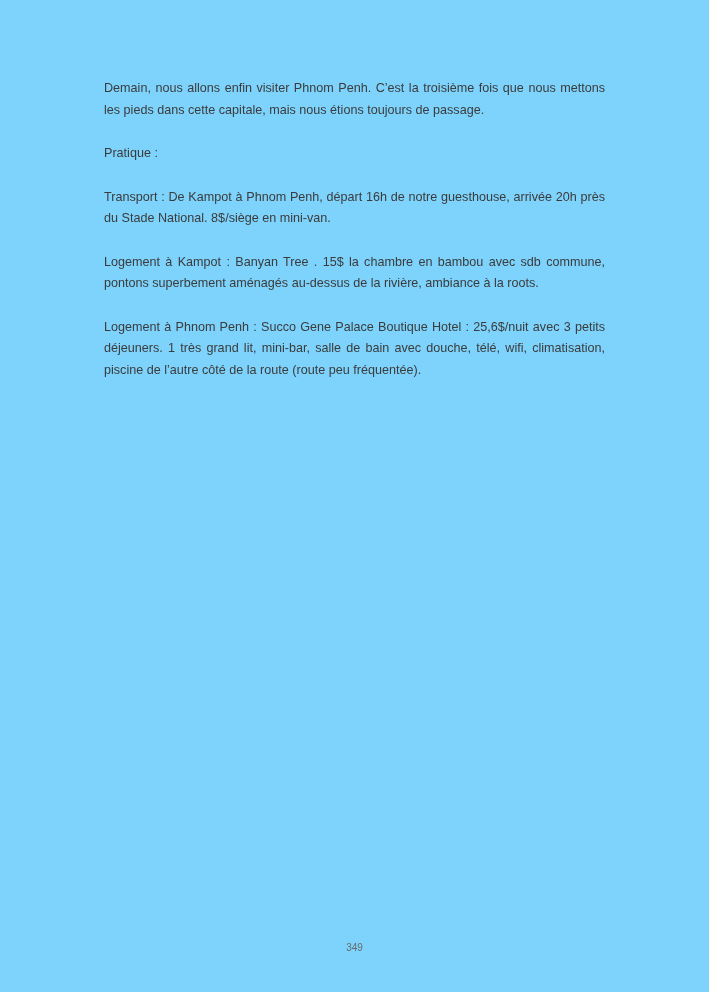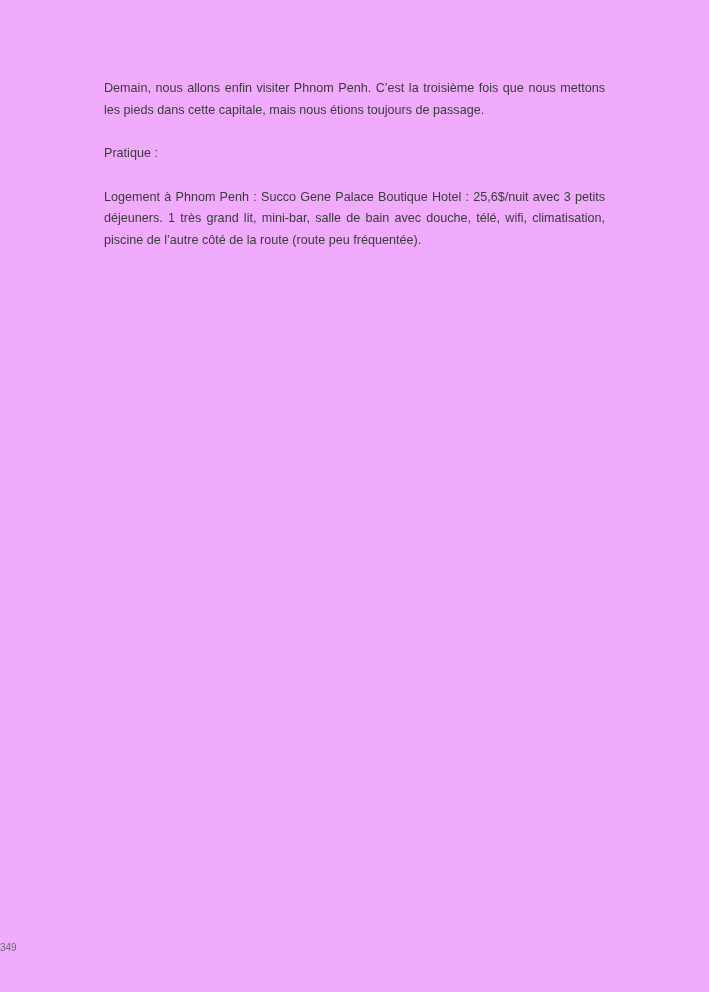--- a/index.html
+++ b/index.html
@@ -14,21 +14,21 @@
     color: #3b3b3b;
     position: relative;
     overflow: hidden;
   }
   .page {
     position: absolute;
     top: 0;
     left: 0;
     width: 709px;
     height: 992px;
-    background: #f0abfc;
+    background: #7dd3fc;
   }
   .content {
     position: absolute;
     left: 104px;
     top: 78px;
     width: 501px;
   }
   p {
     margin: 0 0 22px 0;
     font-size: 12.6px;
@@ -39,27 +39,30 @@
   p.italic {
   }
   p:last-child {
     margin-bottom: 0;
   }
   .page-number {
     position: absolute;
     left: 0;
     top: 942px;
     width: 709px;
+    text-align: center;
     font-size: 10px;
     color: #6a6a6a;
   }
 </style>
 </head>
 <body>
 
 <div class="page">
   <div class="content">
     <p>Demain, nous allons enfin visiter Phnom Penh. C’est la troisième fois que nous mettons les pieds dans cette capitale, mais nous étions toujours de passage.</p>
     <p class="italic">Pratique :</p>
+    <p class="italic">Transport : De Kampot à Phnom Penh, départ 16h de notre guesthouse, arrivée 20h près du Stade National. 8$/siège en mini-van.</p>
+    <p class="italic">Logement à Kampot : Banyan Tree . 15$ la chambre en bambou avec sdb commune, pontons superbement aménagés au-dessus de la rivière, ambiance à la roots.</p>
     <p class="italic">Logement à Phnom Penh : Succo Gene Palace Boutique Hotel : 25,6$/nuit avec 3 petits déjeuners. 1 très grand lit, mini-bar, salle de bain avec douche, télé, wifi, climatisation, piscine de l’autre côté de la route (route peu fréquentée).</p>
   </div>
   <div class="page-number">349</div>
 </div>
 
 </body></html>

